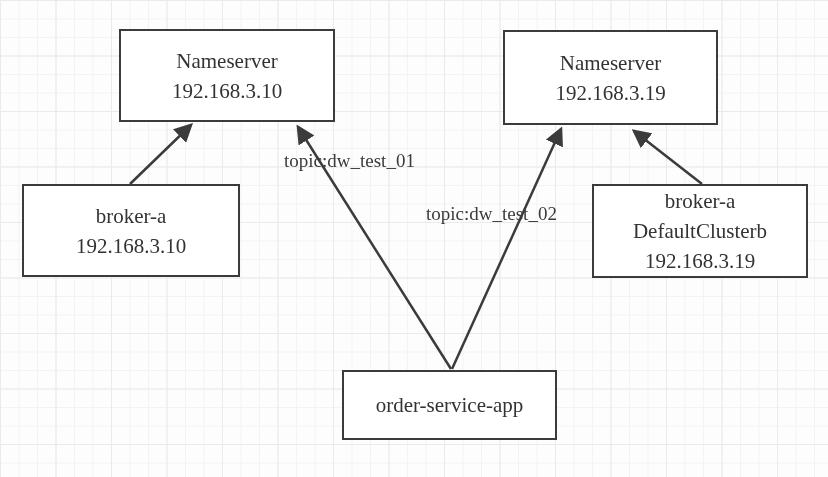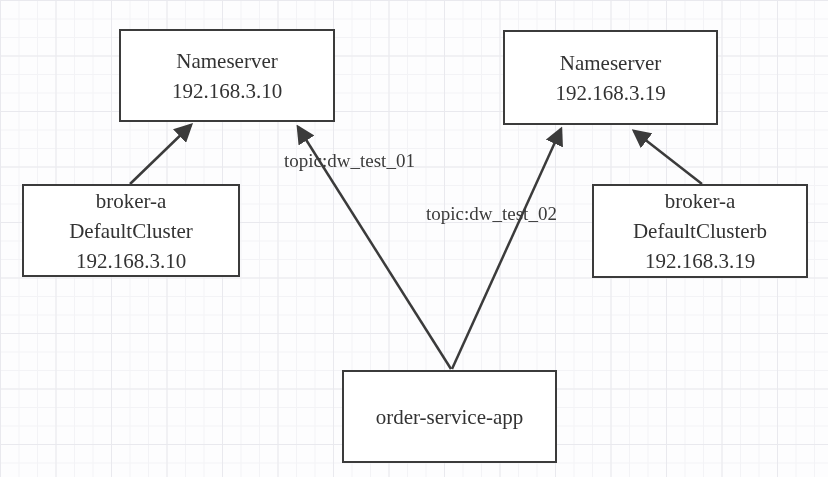--- a/index.html
+++ b/index.html
@@ -40,21 +40,21 @@
     text-align: center;
     font-size: 21px;
     line-height: 30px;
     color: #333333;
     z-index: 3;
   }
   .node-nameserver-1 { left: 119px; top: 29px;  width: 216px; height: 93px; }
   .node-nameserver-2 { left: 503px; top: 30px;  width: 215px; height: 95px; }
   .node-broker-a     { left: 22px;  top: 184px; width: 218px; height: 93px; }
   .node-broker-b     { left: 592px; top: 184px; width: 216px; height: 94px; }
-  .node-order        { left: 342px; top: 370px; width: 215px; height: 93px; }
+  .node-order        { left: 342px; top: 370px; width: 215px; height: 70px; }
   .edge-label {
     position: absolute;
     z-index: 1;
     font-size: 19px;
     color: #3b3b3b;
     white-space: nowrap;
   }
   .edge-label-1 { left: 284px; top: 150px; }
   .edge-label-2 { left: 426px; top: 203px; text-align: right; }
   .annotation-send {
@@ -100,21 +100,20 @@
     <span>192.168.3.10</span>
   </div>
 
   <div class="node node-nameserver-2">
     <span>Nameserver</span>
     <span>192.168.3.19</span>
   </div>
 
   <div class="node node-broker-a">
     <span>broker-a</span>
-    <span>DefaultCluster</span>
     <span>192.168.3.10</span>
   </div>
 
   <div class="node node-broker-b">
     <span>broker-a</span>
     <span>DefaultClusterb</span>
     <span>192.168.3.19</span>
   </div>
 
   <div class="node node-order">

